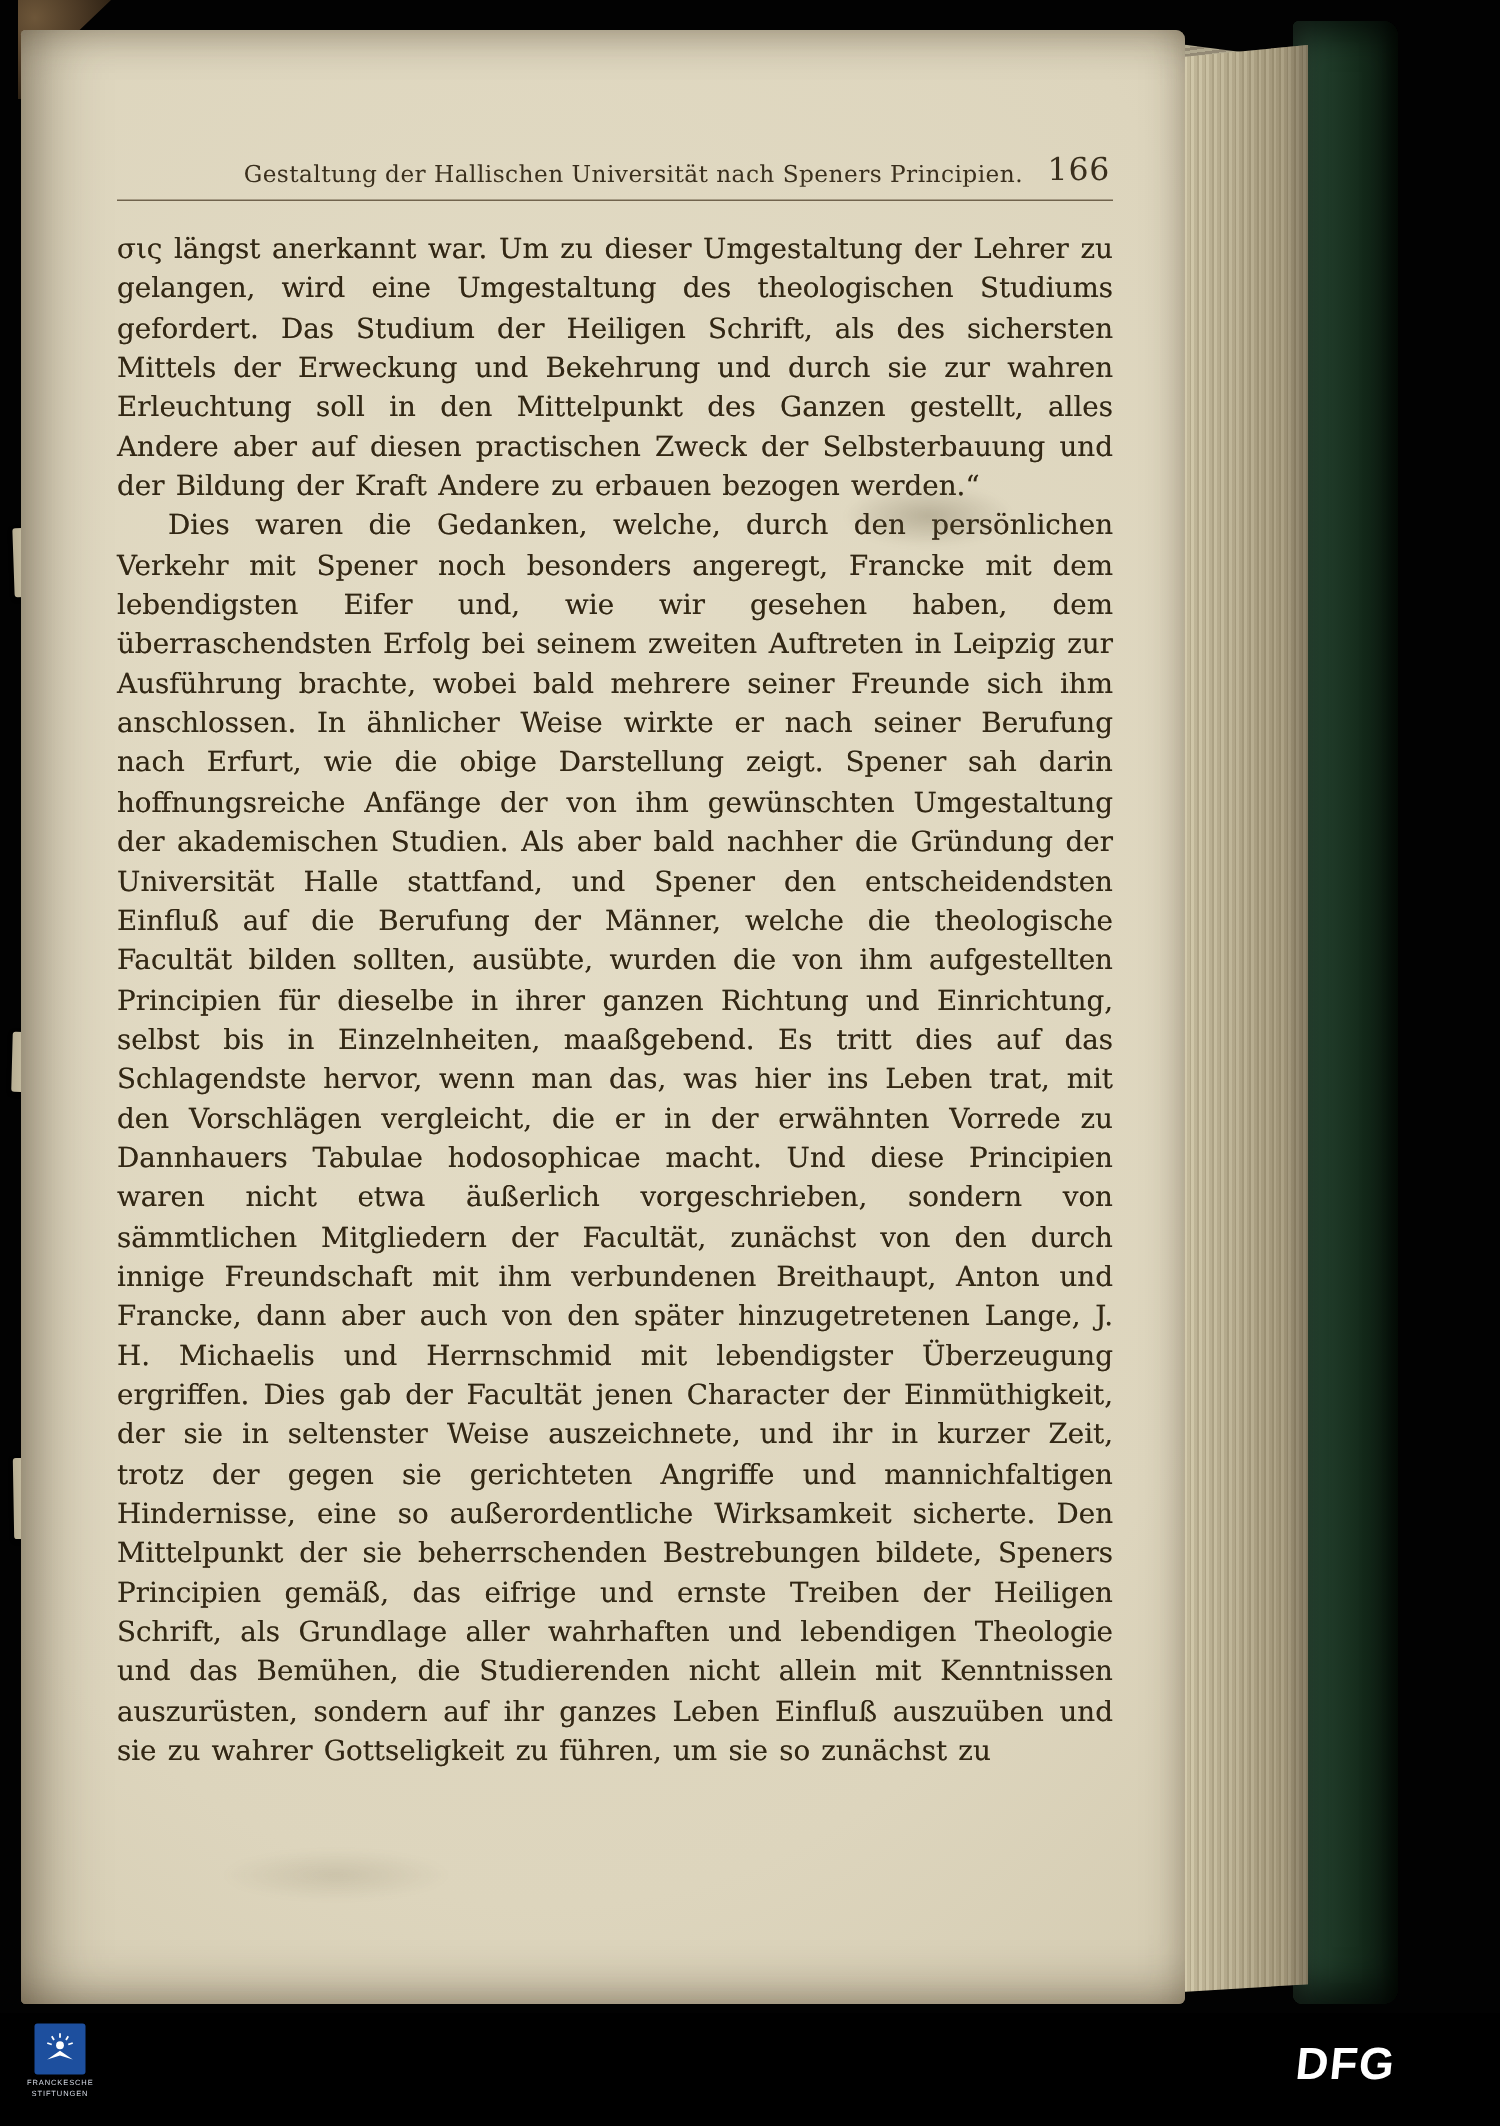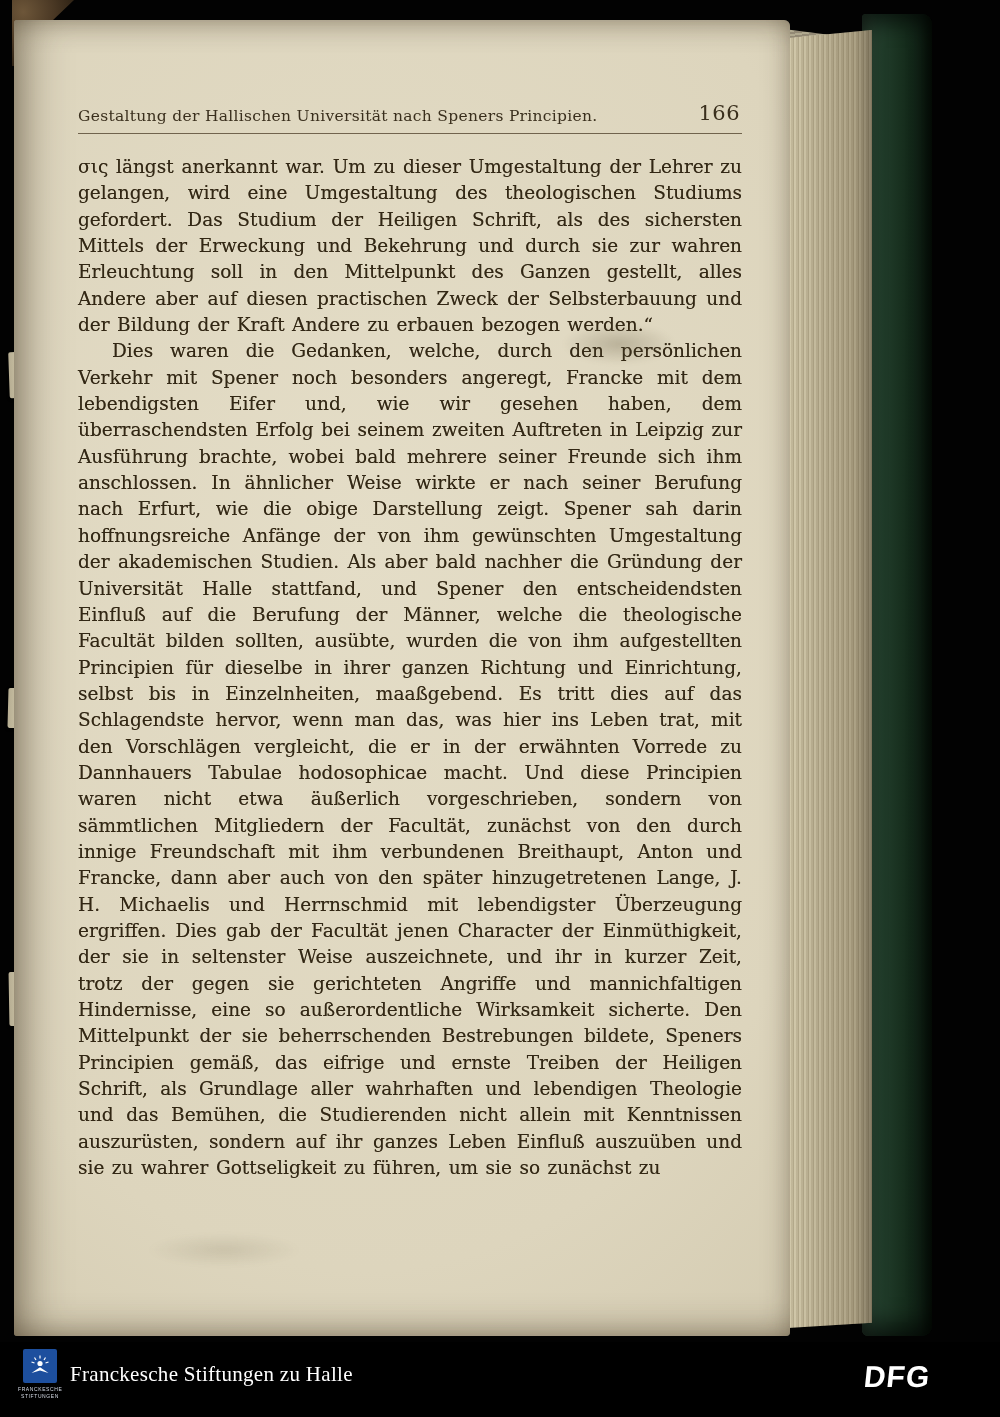--- a/index.html
+++ b/index.html
@@ -99,21 +99,21 @@
     top: 84px;
     width: 664px;
     height: 26px;
     color: #3a2f1d;
   }
   .header-title {
     position: absolute;
     left: 0;
     right: 60px;
     top: 3px;
-    text-align: left;
+    text-align: right;
     font-size: 15.5px;
     letter-spacing: .3px;
     white-space: nowrap;
   }
   .page-number {
     position: absolute;
     right: 2px;
     top: -3px;
     font-size: 21px;
     letter-spacing: .5px;
@@ -253,16 +253,15 @@
           </g>
           <circle cx="12" cy="9.5" r="2.6" fill="#ffffff"></circle>
           <path d="M3.5 19 L12 13.2 L20.5 19 L12 16.4 Z" fill="#ffffff"></path>
         </svg>
       </div>
       <div class="logo-text">
         <div>FRANCKESCHE</div>
         <div>STIFTUNGEN</div>
       </div>
     </div>
-    <div class="institution">Franckesche Stiftungen zu Halle</div>
     <div class="dfg">DFG</div>
   </div>
 </div>
 
 </body></html>

